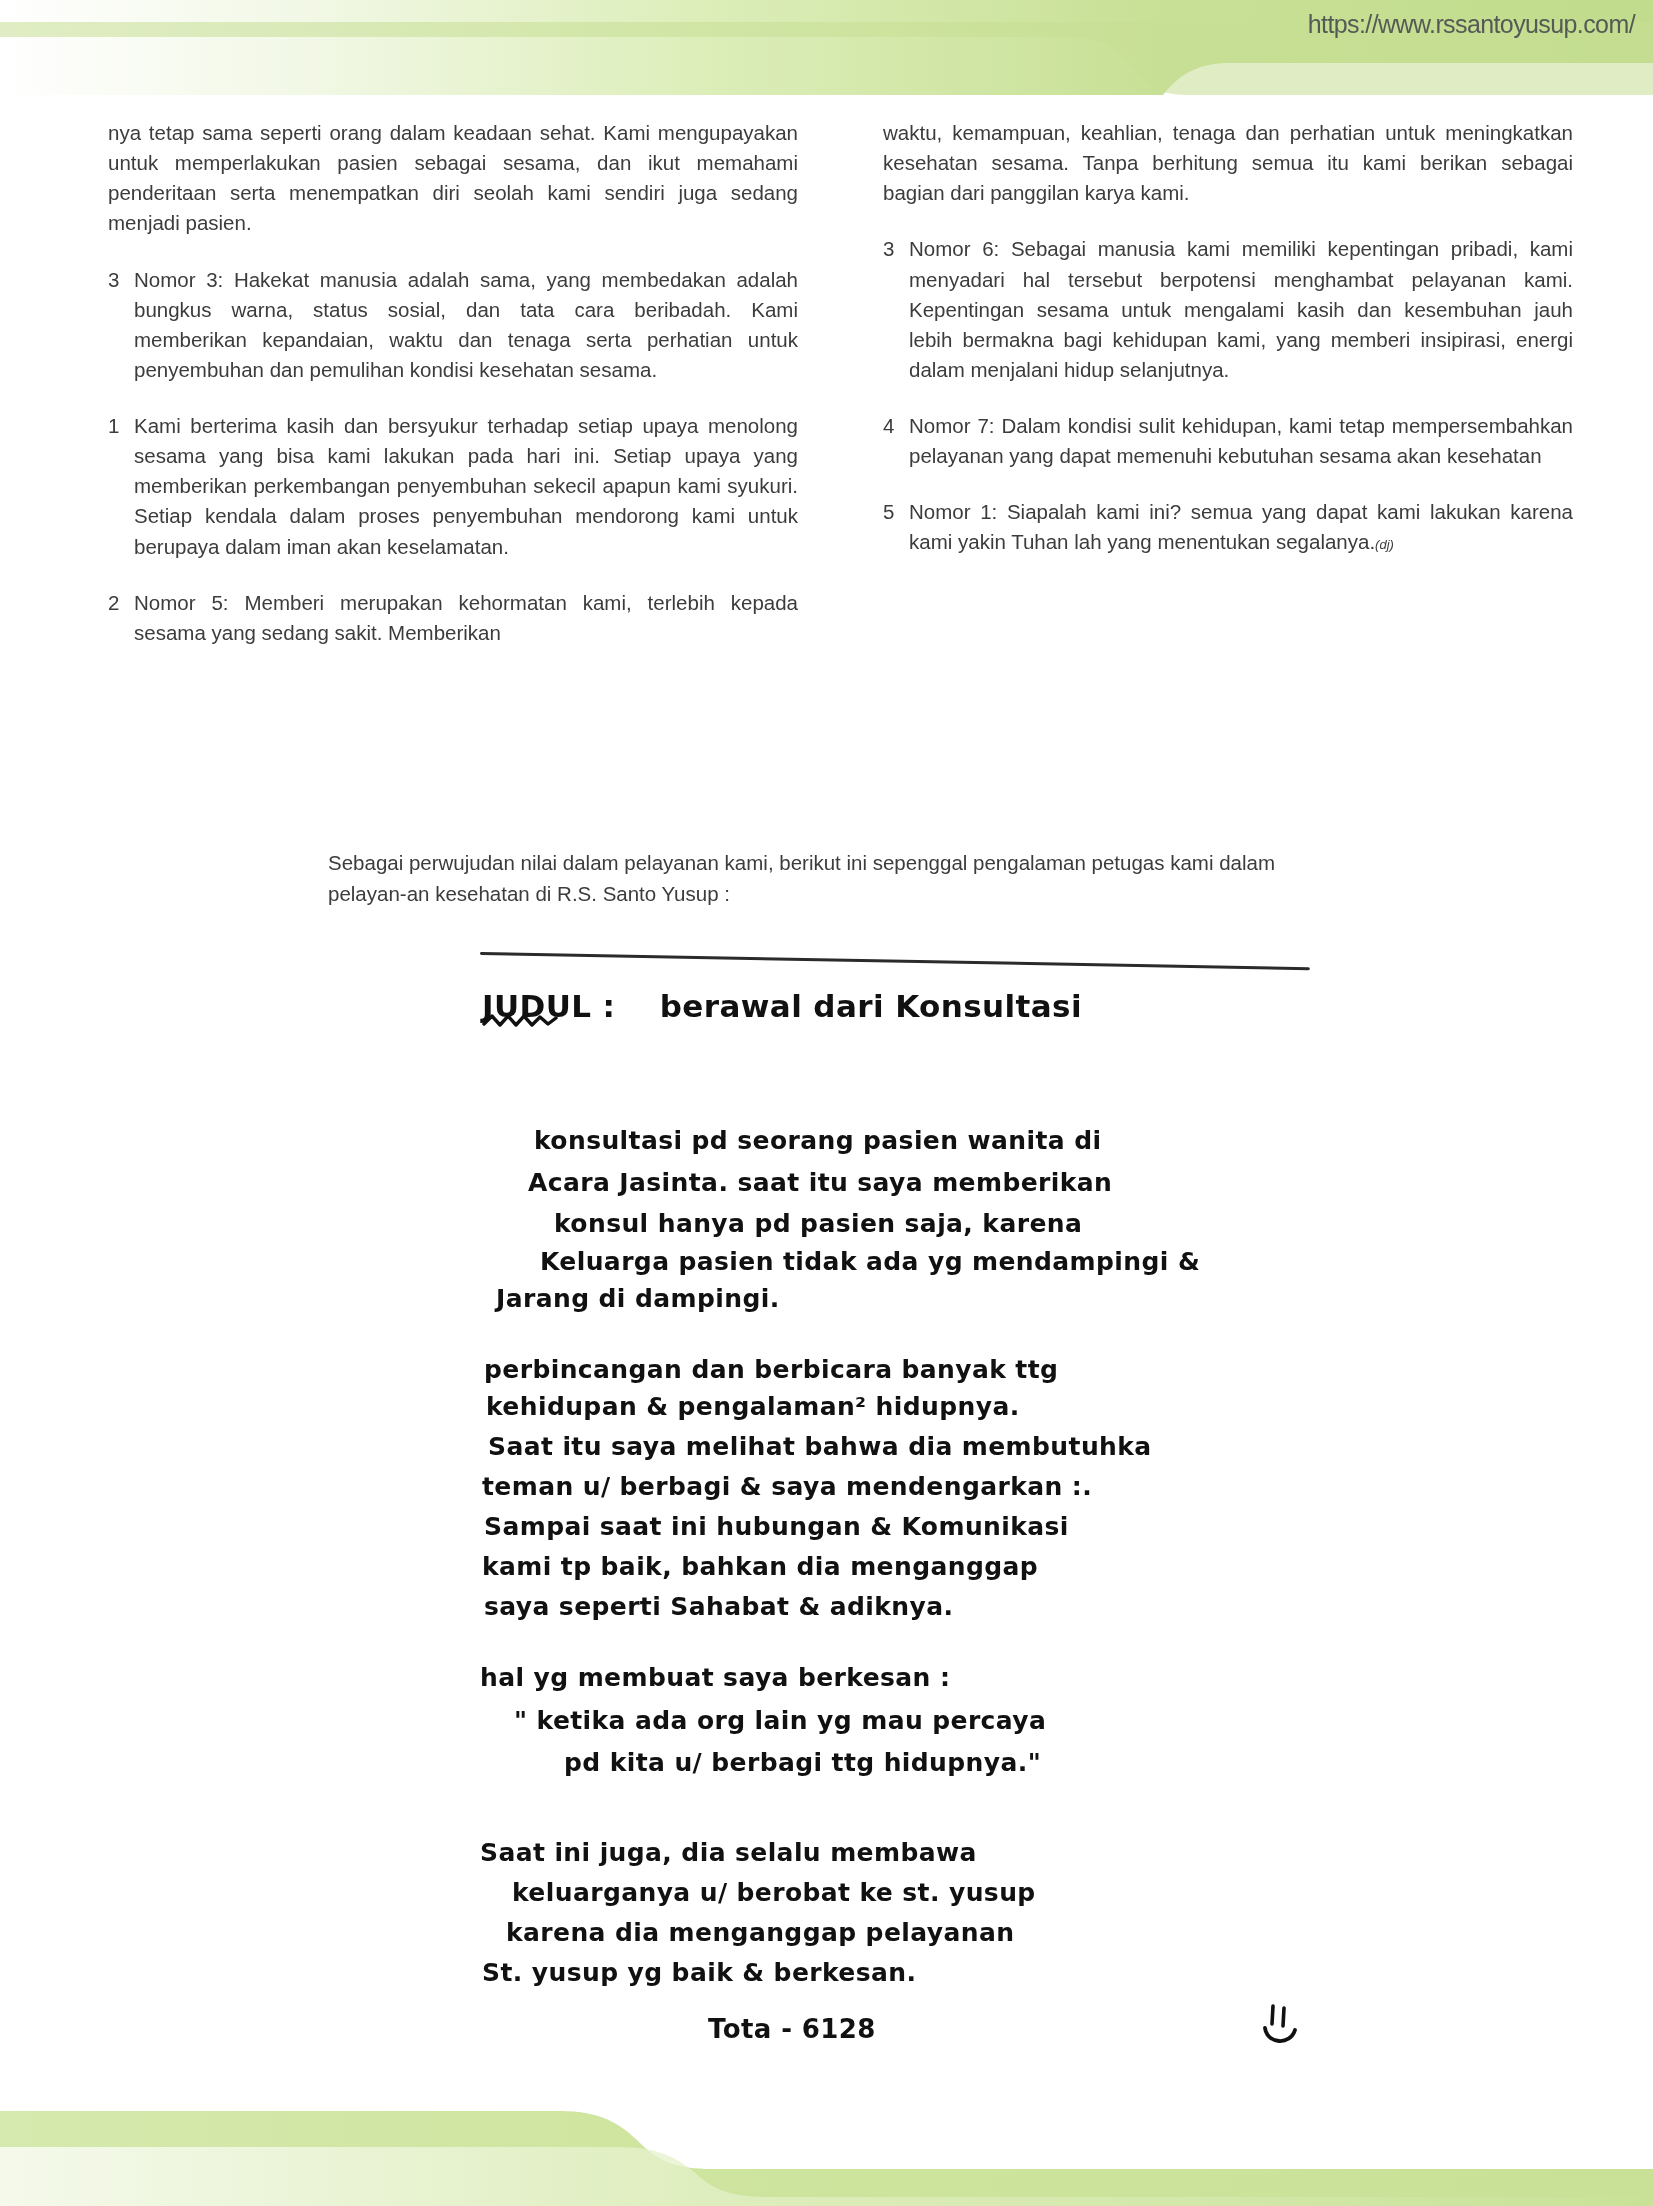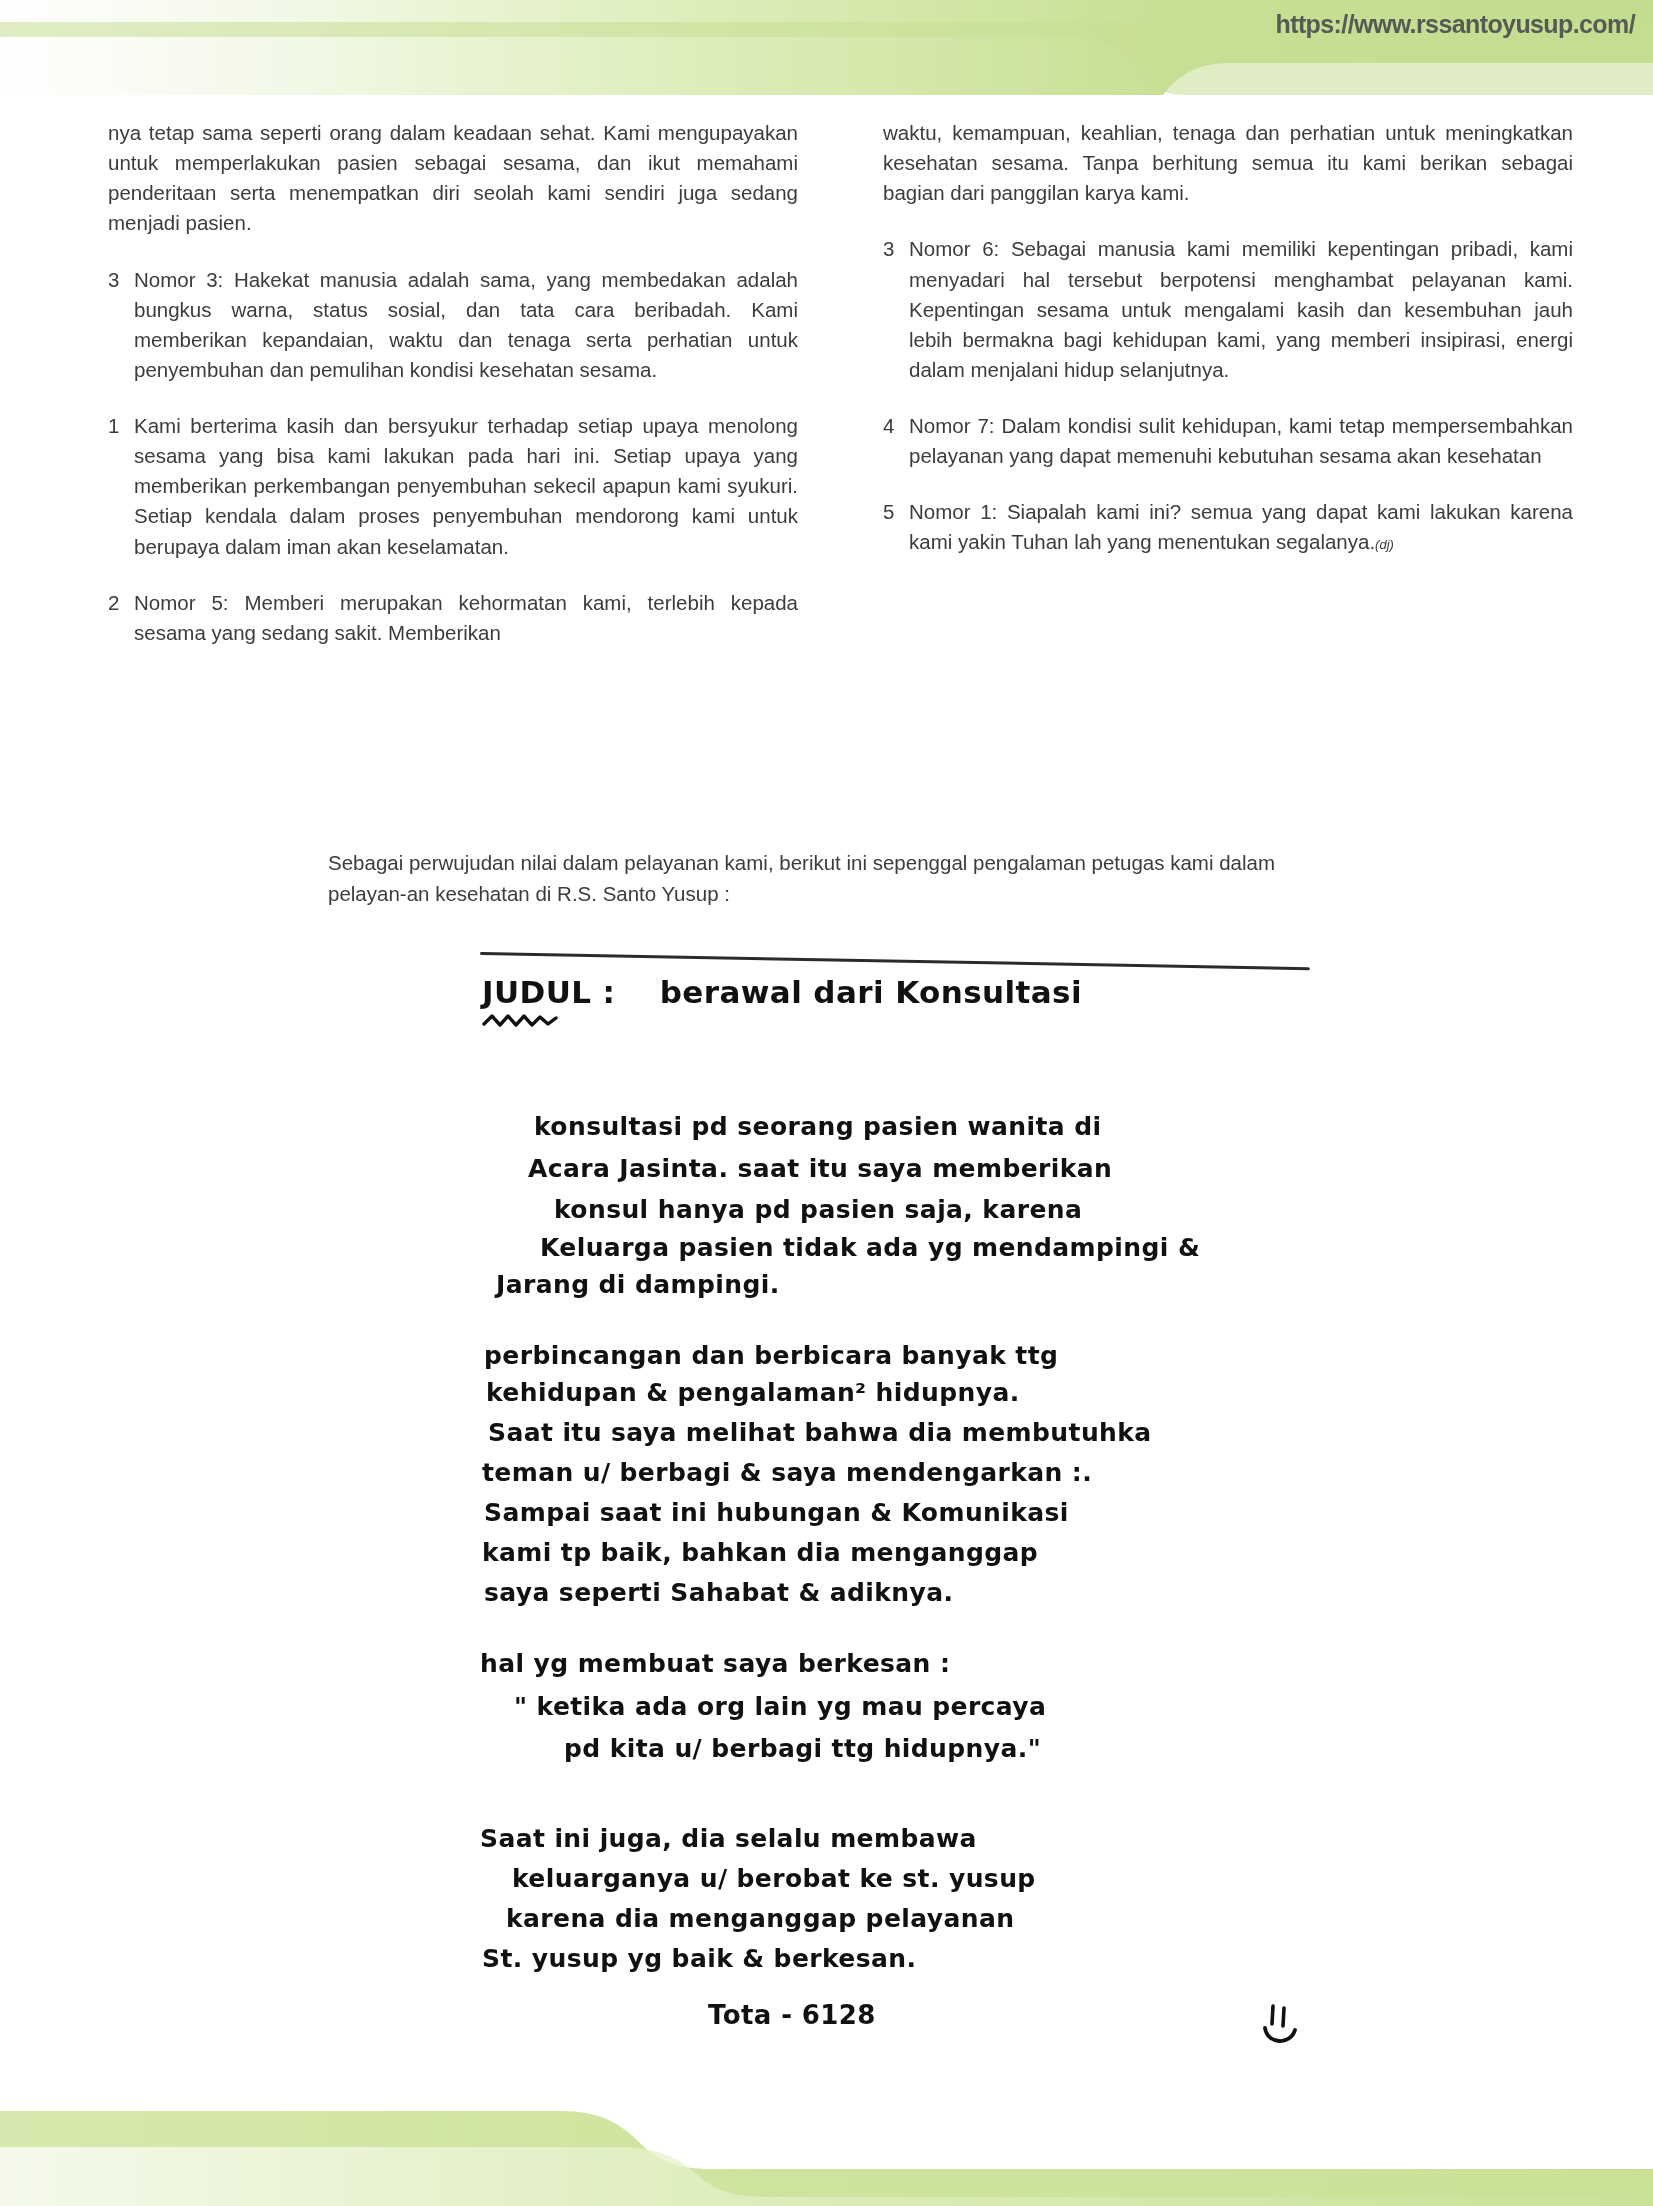--- a/index.html
+++ b/index.html
@@ -29,21 +29,21 @@
     pointer-events: none;
   }
   .header-band svg { display: block; }
 
   .header-url {
     position: absolute;
     top: 10px;
     right: 18px;
     font-family: "Liberation Sans", sans-serif;
     font-size: 25px;
-    font-weight: bold;
+    font-weight: normal;
     letter-spacing: -0.6px;
     color: #555a55;
     white-space: nowrap;
   }
 
   
   .footer-band {
     position: absolute;
     bottom: 0;
     left: 0;
@@ -129,20 +129,21 @@
     transform-origin: left center;
     border-radius: 2px;
   }
   .hw {
     font-family: "DejaVu Sans", sans-serif;
     color: #111111;
     font-weight: 600;
     white-space: nowrap;
     position: absolute;
     letter-spacing: 0.4px;
+    margin-top: 14px;
   }
   .hw-title {
     top: 22px;
     left: 12px;
     font-size: 31px;
   }
   .hw-squiggle {
     position: absolute;
     top: 62px;
     left: 12px;

